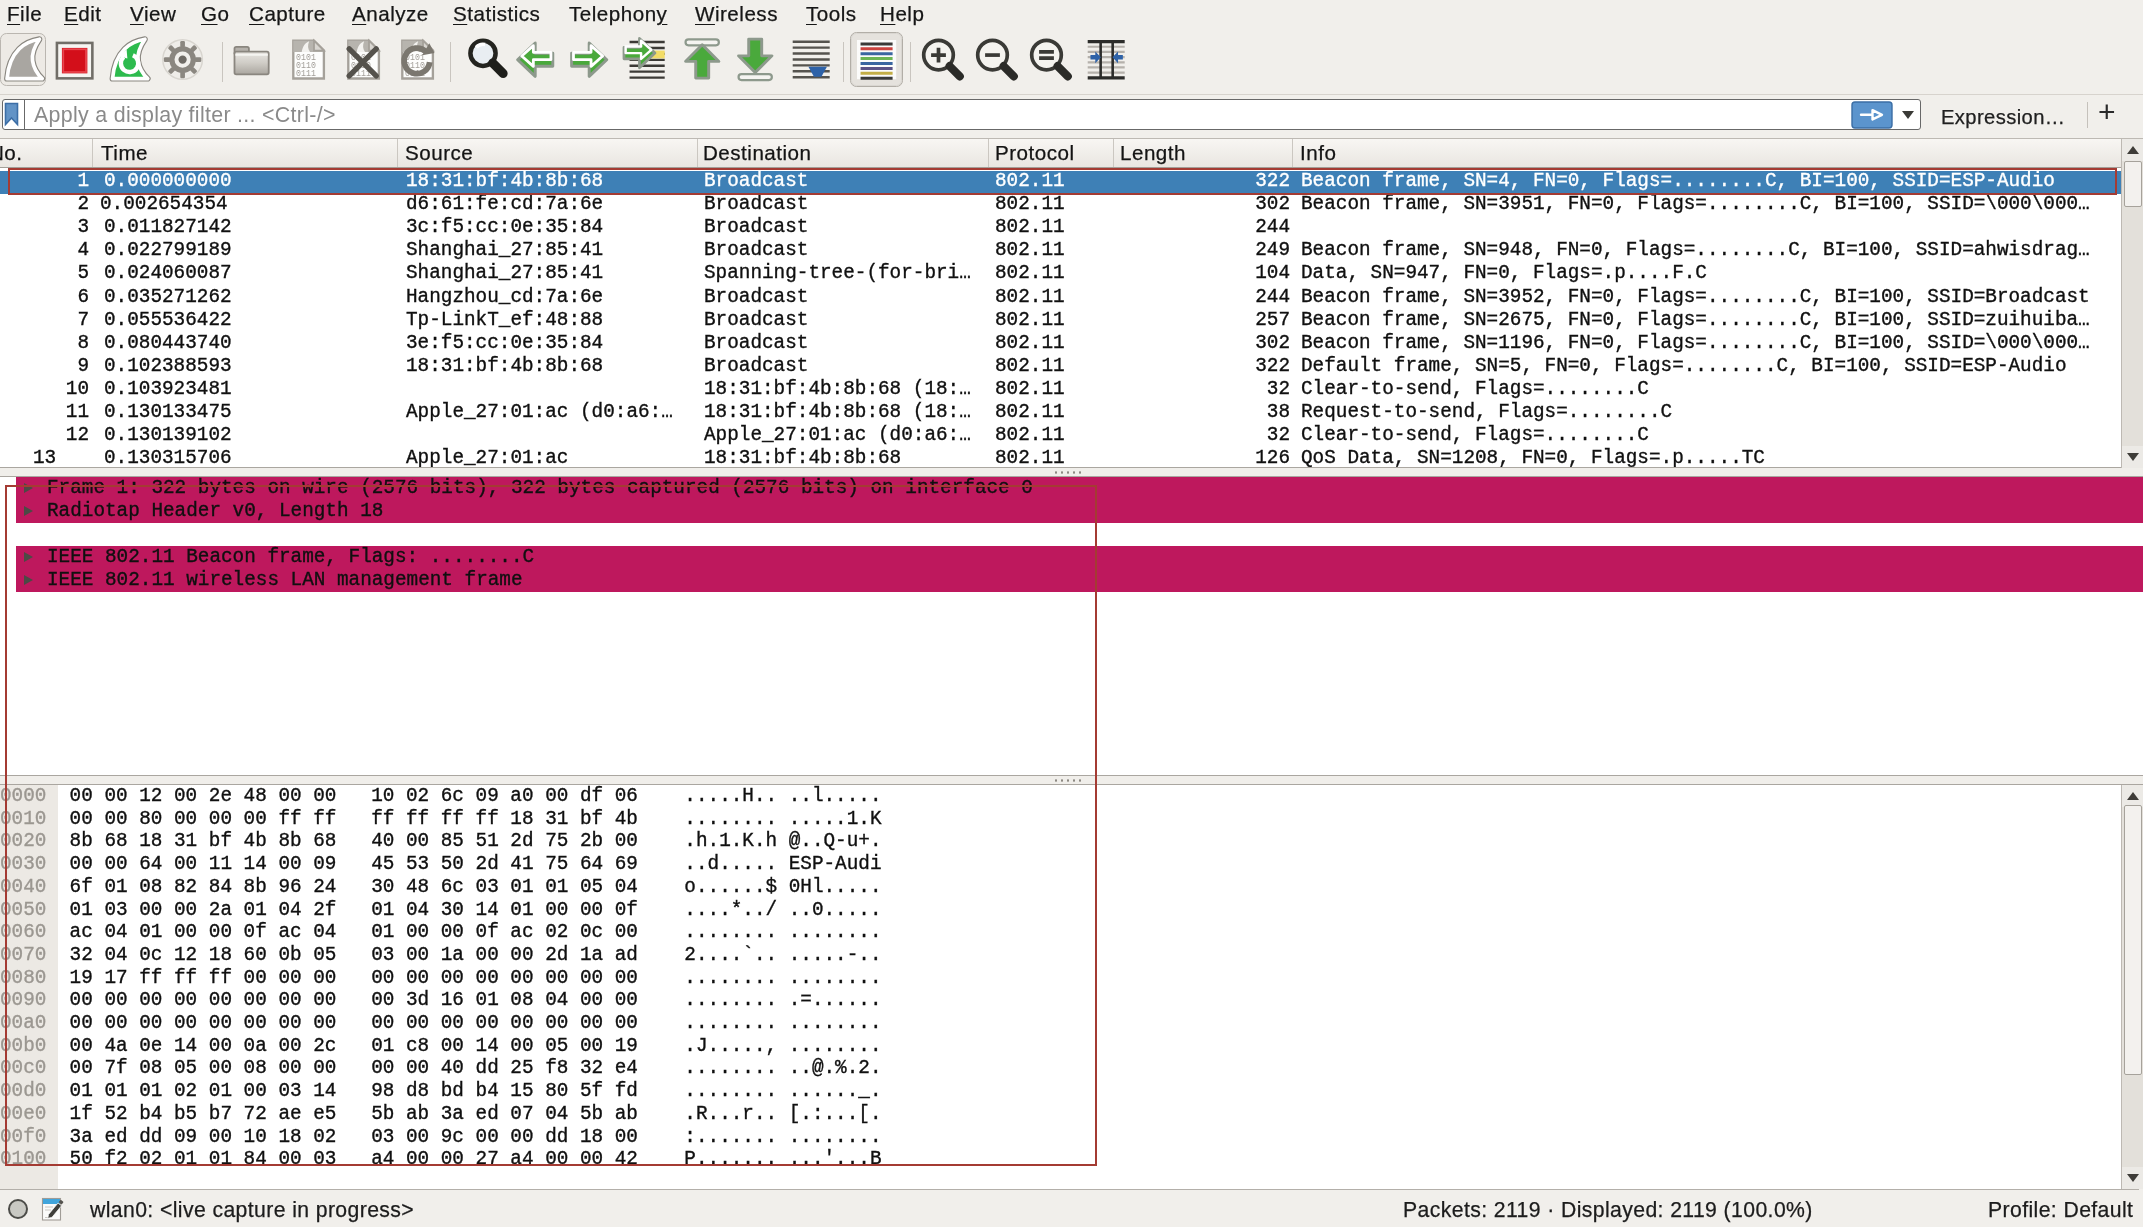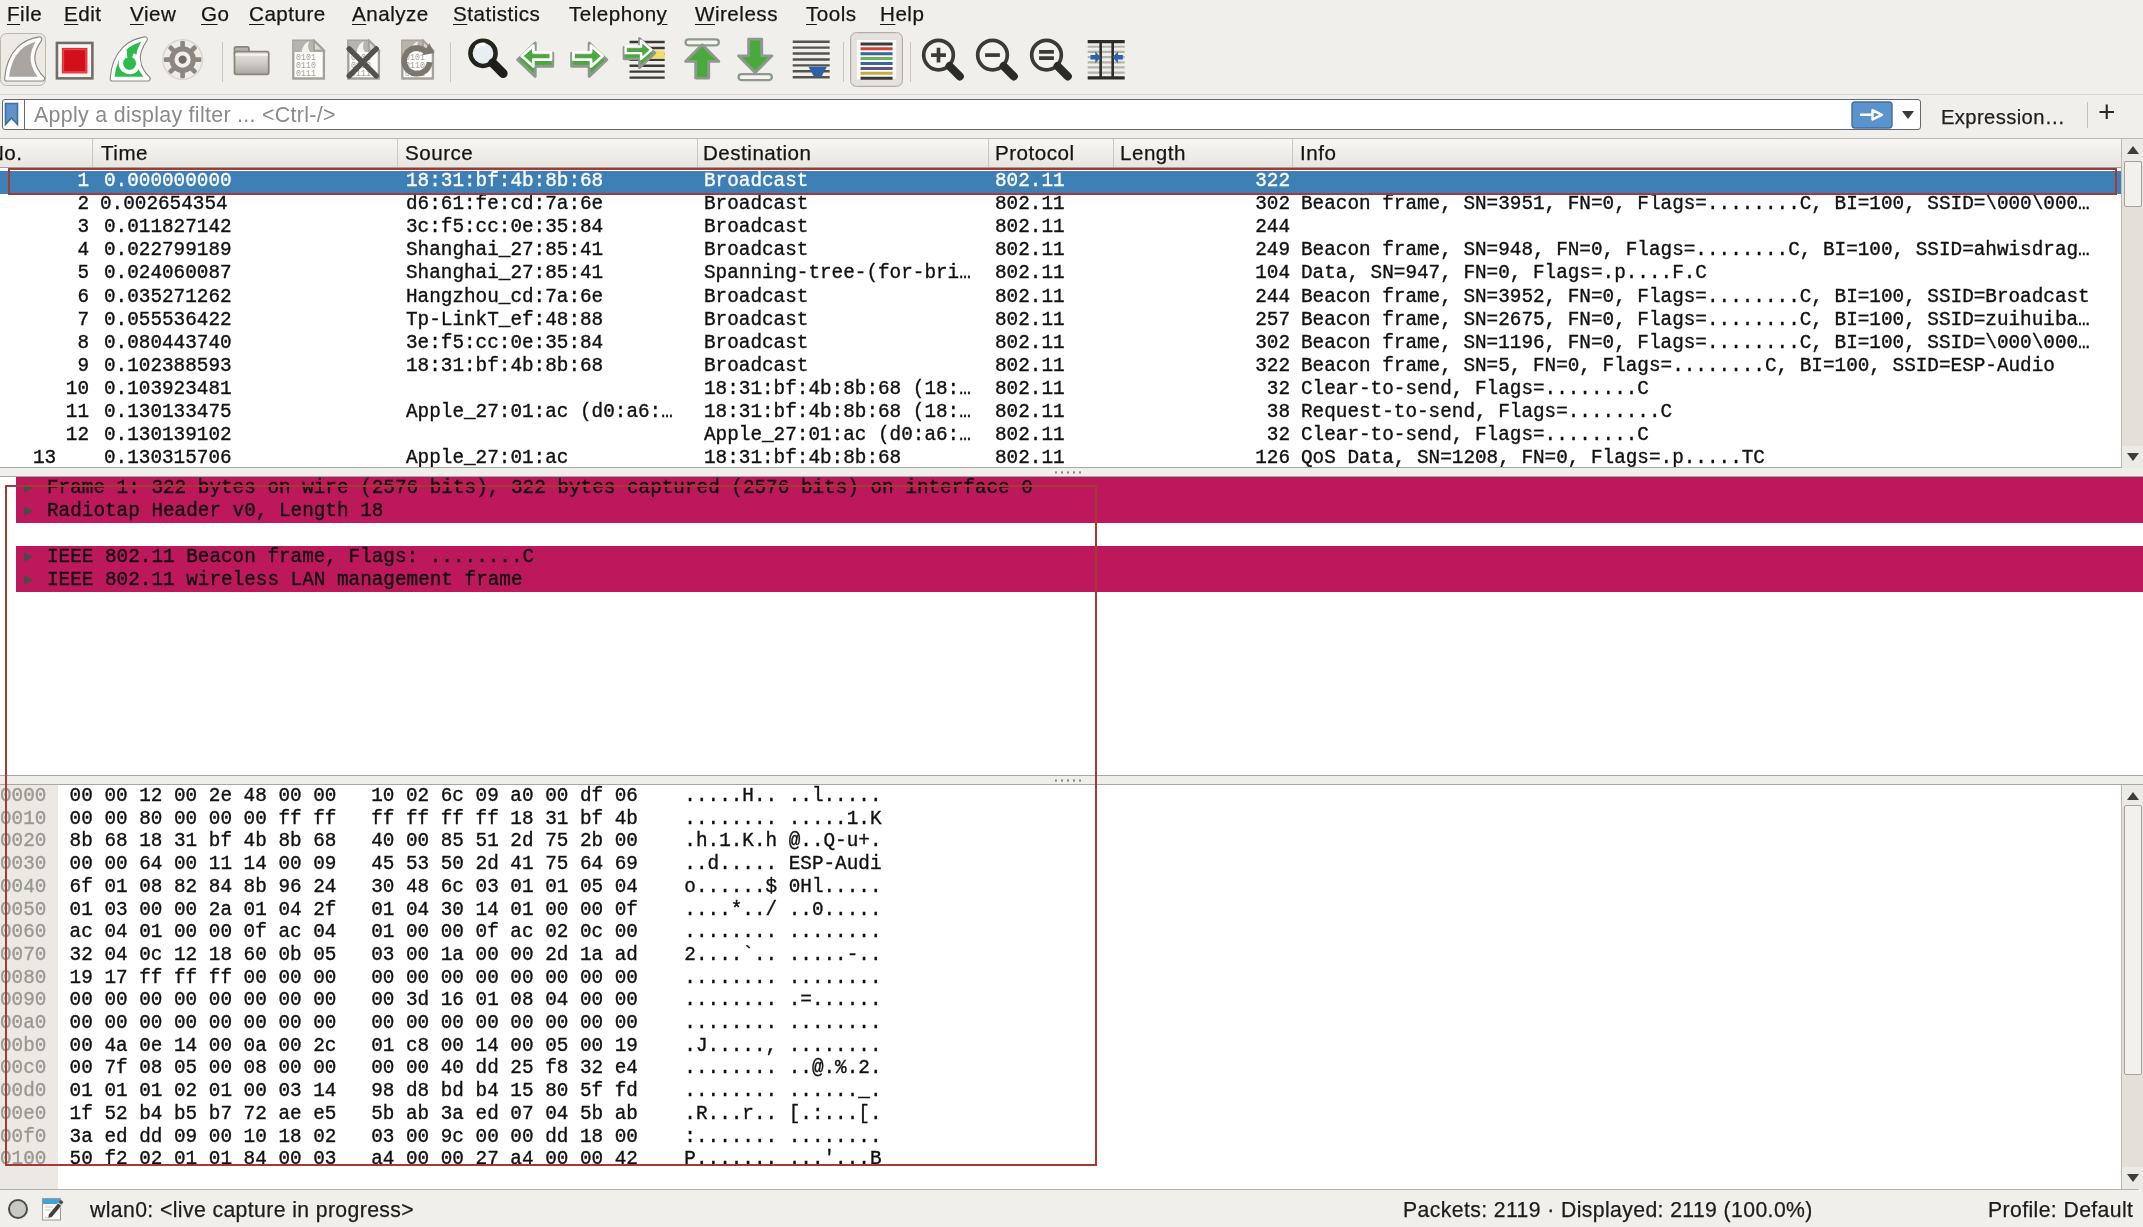--- a/index.html
+++ b/index.html
@@ -280,20 +280,21 @@
     </div>
 </div>
 <div id="plist" class="abs">
 <div class="prow mono" style="top:3.0px;background:#3e80b6;color:#fff;color:#fff">
 <span class="pc" style="left:0;width:89px;text-align:right;display:inline-block;position:absolute">1</span>
 <span class="pc" style="left:104px">0.000000000</span>
 <span class="pc" style="left:406px">18:31:bf:4b:8b:68</span>
 <span class="pc" style="left:704px">Broadcast</span>
 <span class="pc" style="left:995px">802.11</span>
 <span class="pc" style="left:1150px;width:140px;text-align:right;display:inline-block;position:absolute">322</span>
+<span class="pc" style="left:1301px">Beacon frame, SN=4, FN=0, Flags=........C, BI=100, SSID=ESP-Audio</span>
 </div>
 <div class="prow mono" style="top:26.1px;color:#101010">
 <span class="pc" style="left:0;width:89px;text-align:right;display:inline-block;position:absolute">2</span>
 <span class="pc" style="left:100px">0.002654354</span>
 <span class="pc" style="left:406px">d6:61:fe:cd:7a:6e</span>
 <span class="pc" style="left:704px">Broadcast</span>
 <span class="pc" style="left:995px">802.11</span>
 <span class="pc" style="left:1150px;width:140px;text-align:right;display:inline-block;position:absolute">302</span>
 <span class="pc" style="left:1301px">Beacon frame, SN=3951, FN=0, Flags=........C, BI=100, SSID=\000\000…</span>
 </div>
@@ -350,21 +351,21 @@
 <span class="pc" style="left:1150px;width:140px;text-align:right;display:inline-block;position:absolute">302</span>
 <span class="pc" style="left:1301px">Beacon frame, SN=1196, FN=0, Flags=........C, BI=100, SSID=\000\000…</span>
 </div>
 <div class="prow mono" style="top:187.8px;color:#101010">
 <span class="pc" style="left:0;width:89px;text-align:right;display:inline-block;position:absolute">9</span>
 <span class="pc" style="left:104px">0.102388593</span>
 <span class="pc" style="left:406px">18:31:bf:4b:8b:68</span>
 <span class="pc" style="left:704px">Broadcast</span>
 <span class="pc" style="left:995px">802.11</span>
 <span class="pc" style="left:1150px;width:140px;text-align:right;display:inline-block;position:absolute">322</span>
-<span class="pc" style="left:1301px">Beacon frame, SN=5, FN=0, Flags=........C, BI=100, SSID=ESP-Audio</span>
+<span class="pc" style="left:1301px">Default frame, SN=5, FN=0, Flags=........C, BI=100, SSID=ESP-Audio</span>
 </div>
 <div class="prow mono" style="top:210.9px;color:#101010">
 <span class="pc" style="left:0;width:89px;text-align:right;display:inline-block;position:absolute">10</span>
 <span class="pc" style="left:104px">0.103923481</span>
 <span class="pc" style="left:704px">18:31:bf:4b:8b:68 (18:…</span>
 <span class="pc" style="left:995px">802.11</span>
 <span class="pc" style="left:1150px;width:140px;text-align:right;display:inline-block;position:absolute">32</span>
 <span class="pc" style="left:1301px">Clear-to-send, Flags=........C</span>
 </div>
 <div class="prow mono" style="top:234.0px;color:#101010">

